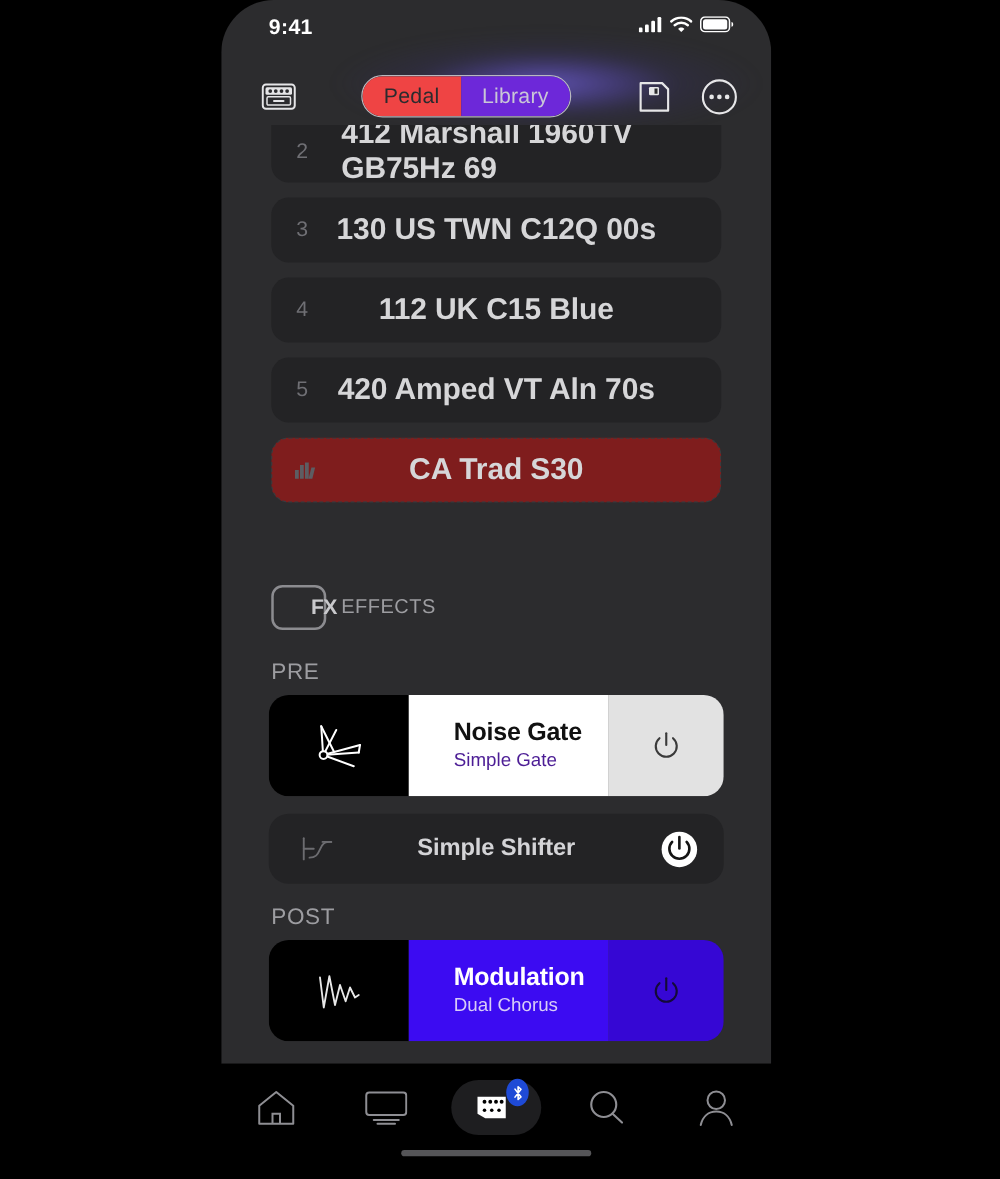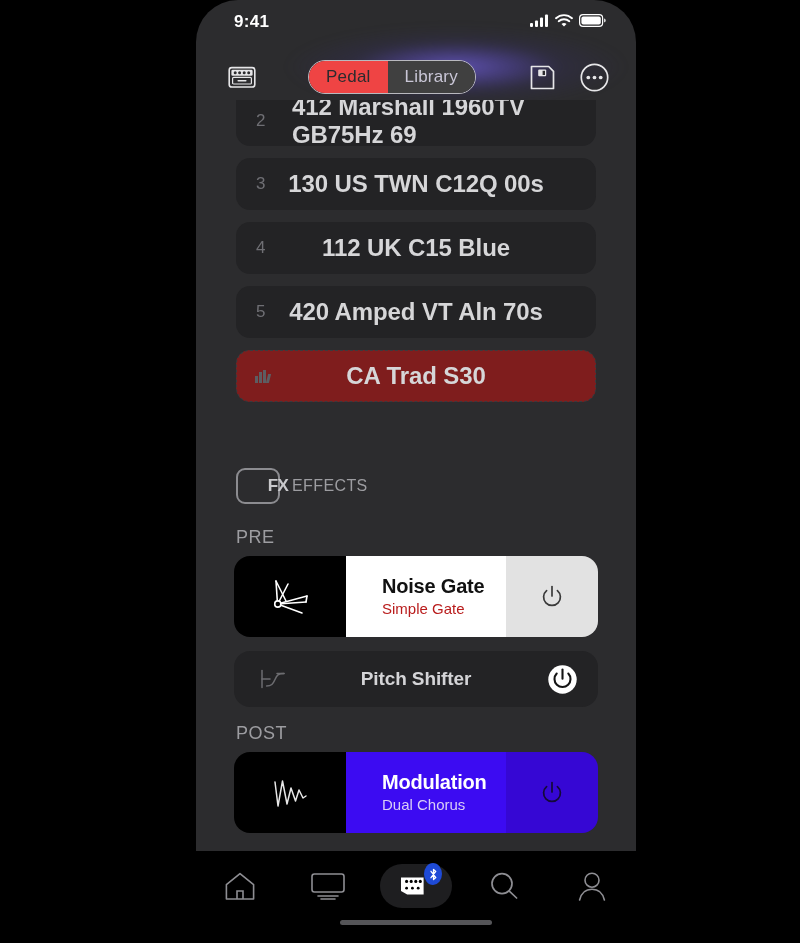--- a/index.html
+++ b/index.html
@@ -5,21 +5,21 @@
   * { margin:0; padding:0; box-sizing:border-box; }
   html,body{
     width:800px; height:943px; background:#000; overflow:hidden;
     font-family:"Liberation Sans","DejaVu Sans",sans-serif;
     -webkit-font-smoothing:antialiased;
   }
   #screen{ position:relative; width:800px; height:943px; background:#000; }
 
   
   .phone{
-    position:absolute; left:196px; top:0px; width:440px; height:943px;
+    position:absolute; left:177px; top:0px; width:440px; height:943px;
     background:#000; overflow:hidden;
   }
   .phone-body{
     position:absolute; left:0; top:0; width:440px; height:851px;
     background:#2c2c2e; border-radius:42px 42px 0 0; overflow:hidden;
   }
 
   
   .statusbar{
     position:absolute; left:0; top:0; width:440px; height:44px;
@@ -53,21 +53,21 @@
   }
   .segmented{
     display:flex; height:34px; border-radius:17px; overflow:hidden;
     border:1.6px solid #b9b9bf;
   }
   .seg-btn{
     display:flex; align-items:center; justify-content:center;
     padding:0 17px; font-size:17px; letter-spacing:.2px;
   }
   .seg-btn.inactive{ background:#ef4444; color:#2b2b2e; }
-  .seg-btn.active{ background:#404040; color:#c9c6d6; }
+  .seg-btn.active{ background:#6d28d9; color:#c9c6d6; }
   .hdr-right1{ margin-right:4px; }
   .hdr-right2{ margin-right:18px; }
 
   
   .content{
     position:absolute; left:0; top:100px; width:440px; height:751px;
     overflow:hidden; z-index:3;
   }
 
   
@@ -120,21 +120,21 @@
   .fx-icon-pane{
     width:112px; background:#000; display:flex; align-items:center; justify-content:center;
   }
   .fx-body{ flex:1 1 auto; display:flex; flex-direction:column; justify-content:center; padding-left:36px; }
   .fx-name{ font-size:20px; font-weight:bold; letter-spacing:-.2px; line-height:1.2; }
   .fx-sub{ font-size:15px; line-height:1.35; margin-top:1px; }
   .fx-power{ width:92px; display:flex; align-items:center; justify-content:center; }
 
   .card-ng .fx-body{ background:#fff; }
   .card-ng .fx-name{ color:#111; }
-  .card-ng .fx-sub{ color:#b91c1c; }
+  .card-ng .fx-sub{ color:#4c1d95; }
   .card-ng .fx-power{ background:#e2e2e2; }
 
   .card-mod .fx-body{ background:#3c0bf2; }
   .card-mod .fx-name{ color:#fff; }
   .card-mod .fx-sub{ color:#d8cdf7; }
   .card-mod .fx-power{ background:#3607d4; }
 
   
   .fx-pill{
     margin:0 38px; height:56px; border-radius:16px; background:#232325;
@@ -316,21 +316,21 @@
           <span class="pill-ico">
             <svg width="30" height="26" viewBox="0 0 30 26">
               <g stroke="#6c6c70" stroke-width="1.5" fill="none" stroke-linecap="round">
                 <path d="M4 4.5v17"></path>
                 <path d="M4 13h8"></path>
                 <path d="M26 7.5h-7"></path>
                 <path d="M26 7.5C20 7.5 19 9 17 13.5c-2 4.5-3.6 6.6-8.4 6.6"></path>
               </g>
             </svg>
           </span>
-          <span class="pill-name">Pitch Shifter</span>
+          <span class="pill-name">Simple Shifter</span>
           <span class="pill-power">
             <svg width="31" height="31" viewBox="0 0 31 31">
               <circle cx="15.5" cy="15.5" r="14.2" fill="#fff"></circle>
               <path d="M9.7 9.5a8 8 0 1 0 11.6 0" stroke="#141414" stroke-width="2.1" fill="none" stroke-linecap="round"></path>
               <path d="M15.5 5.6v9.2" stroke="#141414" stroke-width="2.1" stroke-linecap="round"></path>
             </svg>
           </span>
         </div>
 
         <div class="grp-label post">POST</div>

